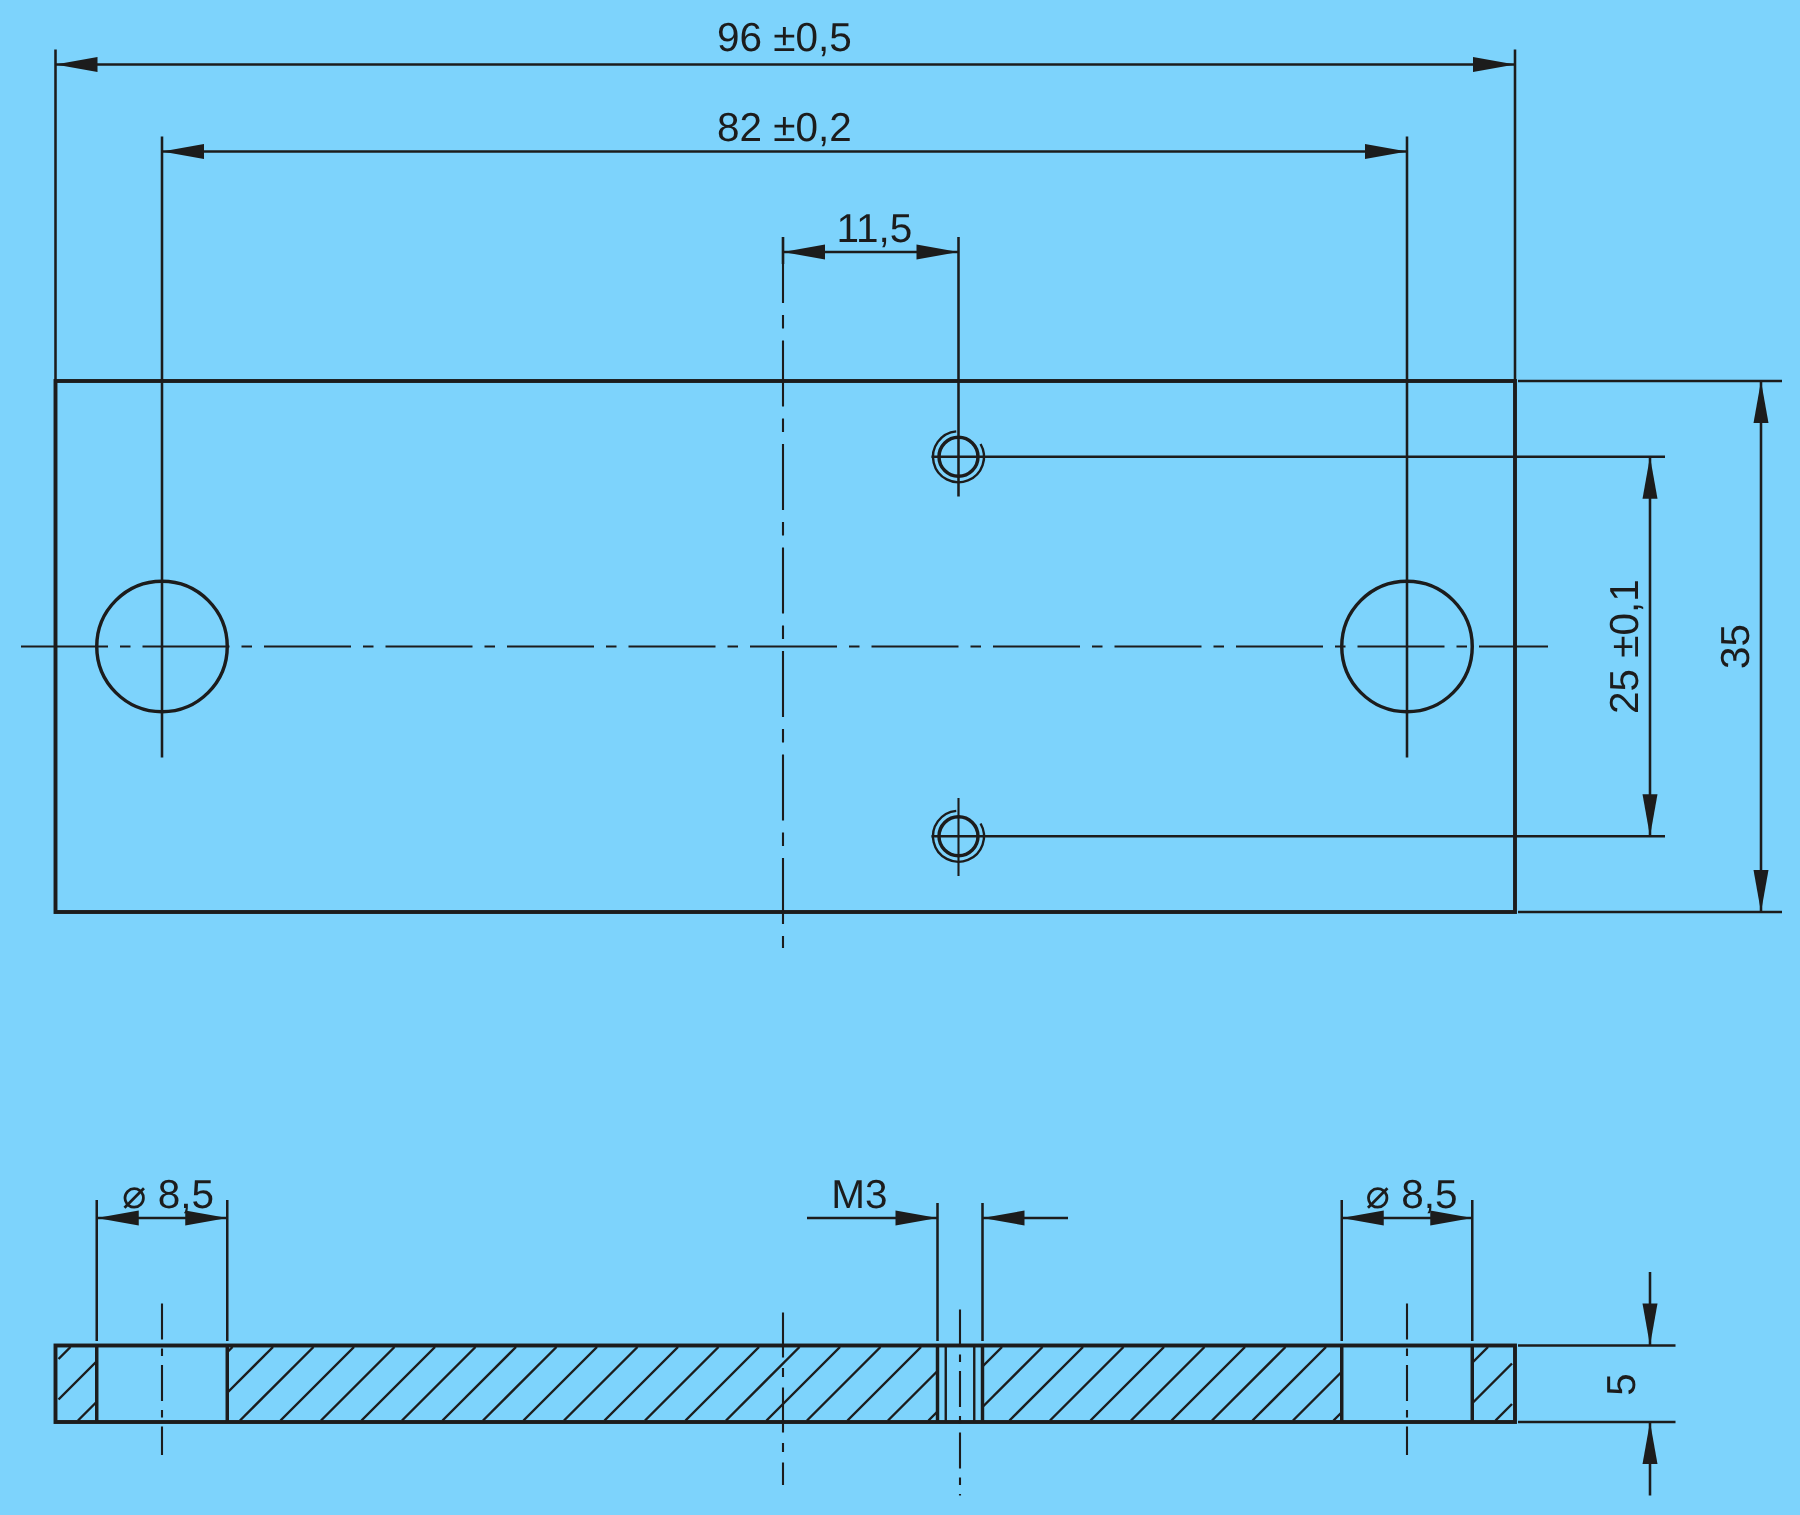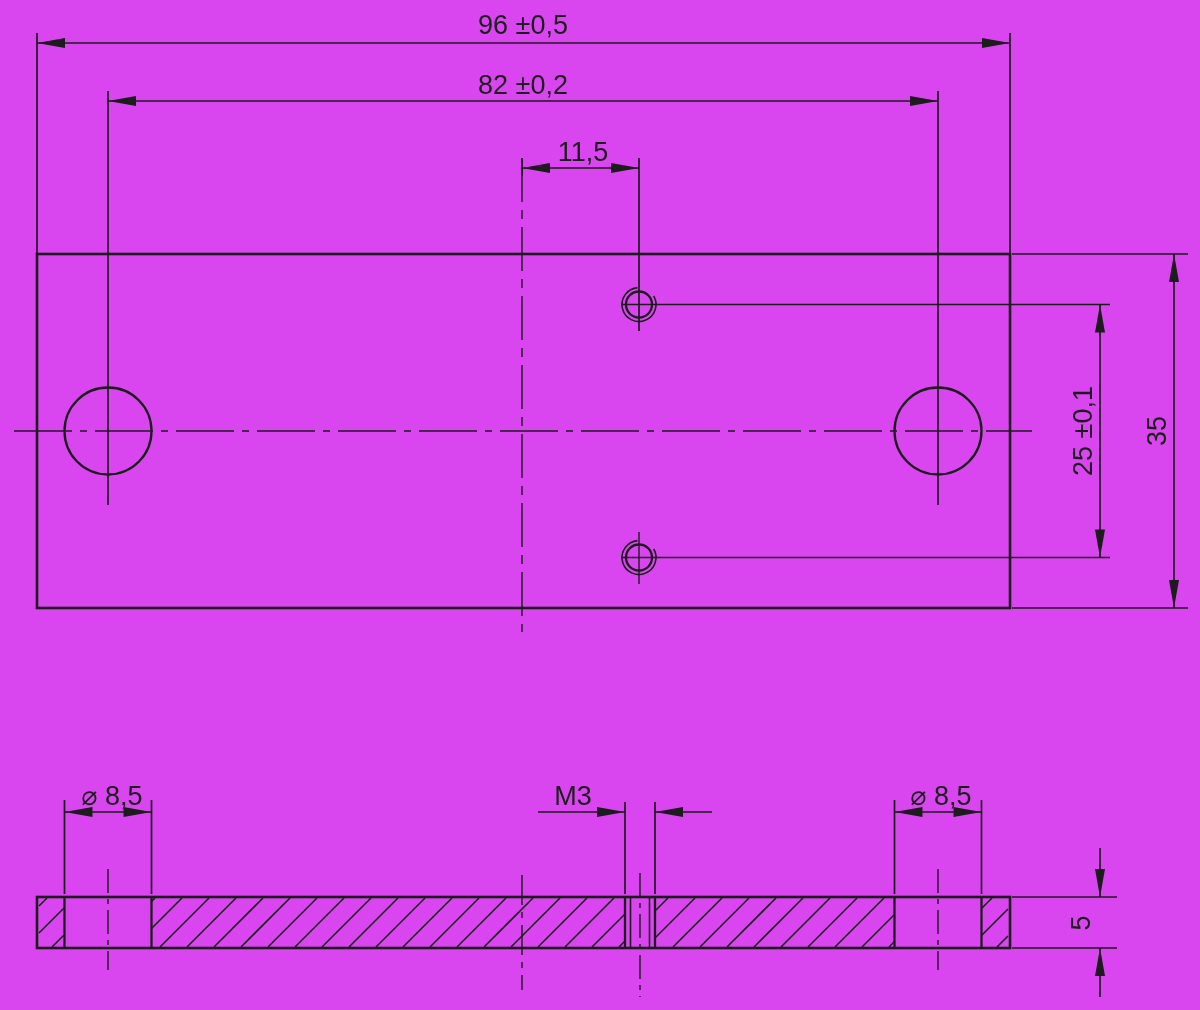--- a/index.html
+++ b/index.html
@@ -1,17 +1,17 @@
 <!DOCTYPE html>
 <html><head>
 <meta charset="utf-8">
 <style>
   html,body{margin:0;padding:0;background:#ffffff;}
   body{width:1200px;height:1010px;overflow:hidden;}
-  .canvas{position:relative;width:1200px;height:1010px;background:#d946ef;}
+  .canvas{position:relative;width:1200px;height:1010px;background:#7dd3fc;}
   svg{display:block;}
   svg text{
     fill:#1c1c1c;
     font-family:"Liberation Sans","DejaVu Sans",sans-serif;
     font-size:27px;
   }
   .t-mid{text-anchor:middle;}
   .obj{stroke:#1c1c1c;stroke-width:2.6;fill:none;}
   .obj2{stroke:#1c1c1c;stroke-width:2.3;fill:none;}
   .thin{stroke:#1c1c1c;stroke-width:1.6;fill:none;}

